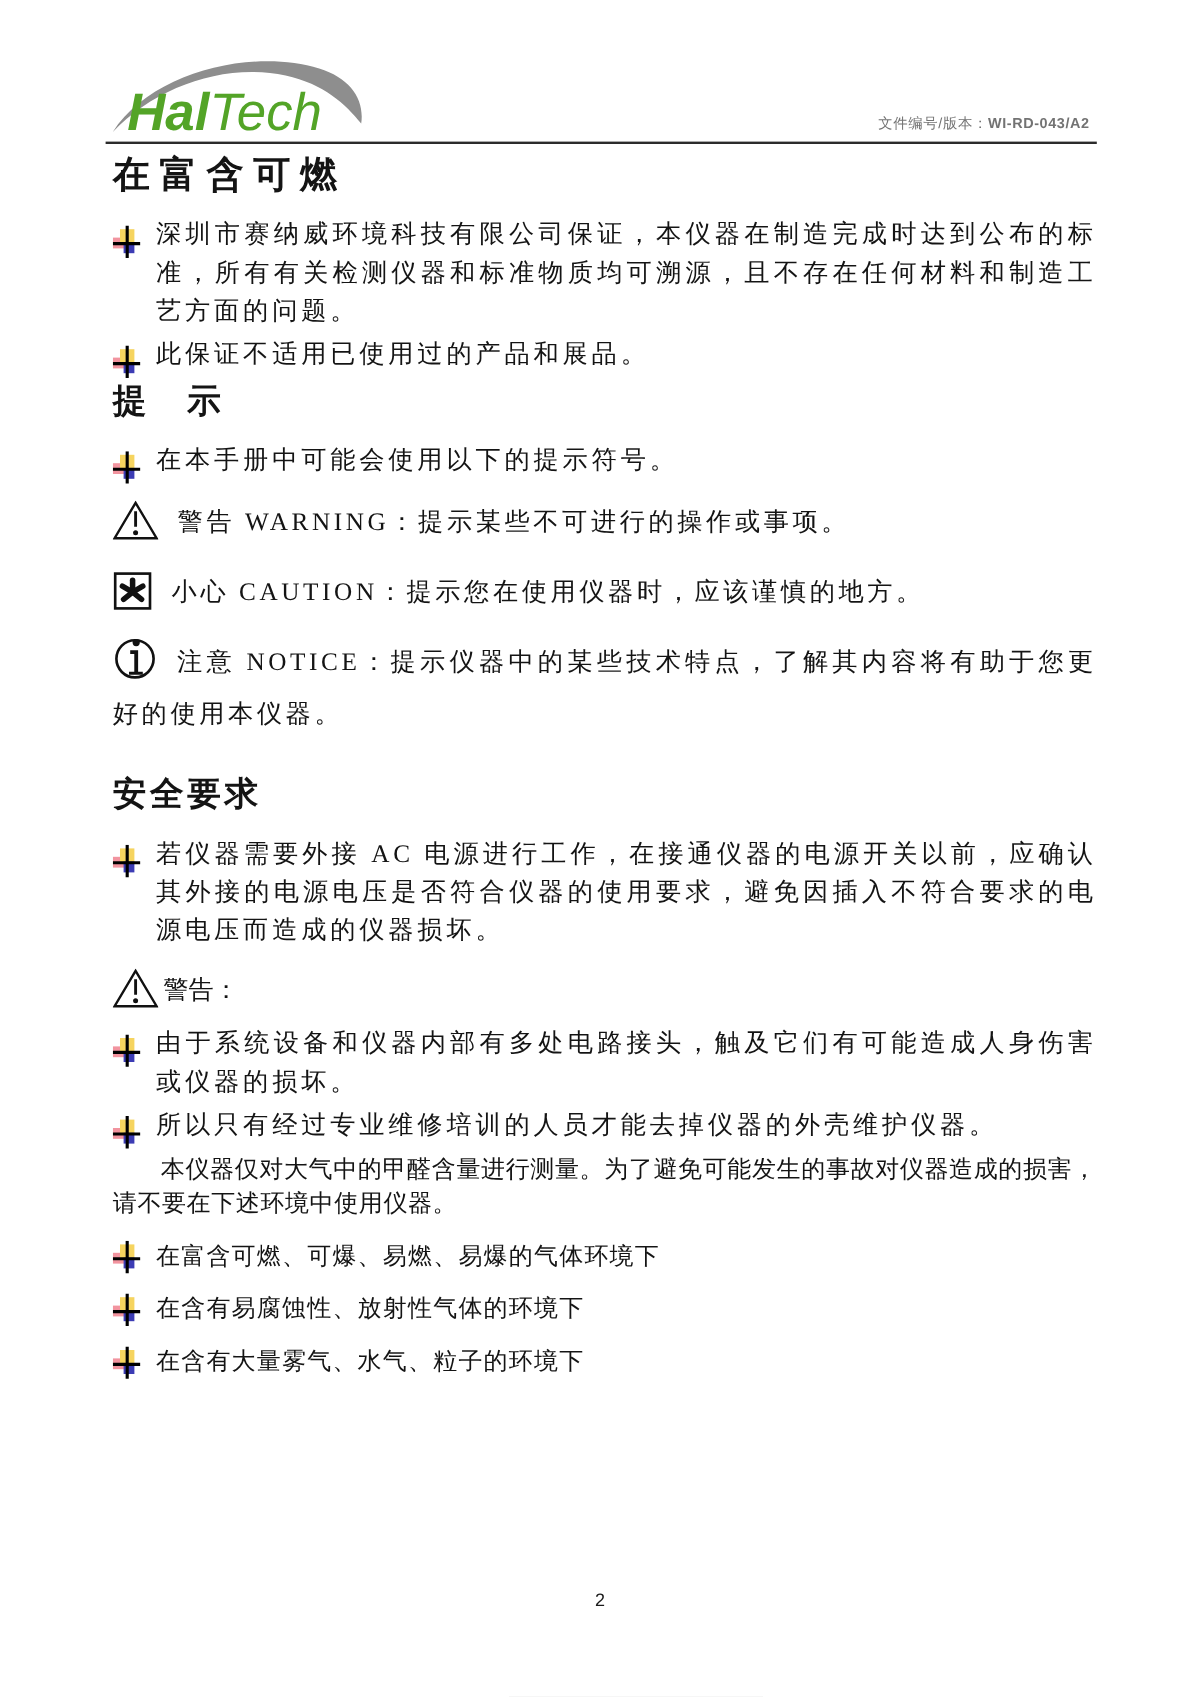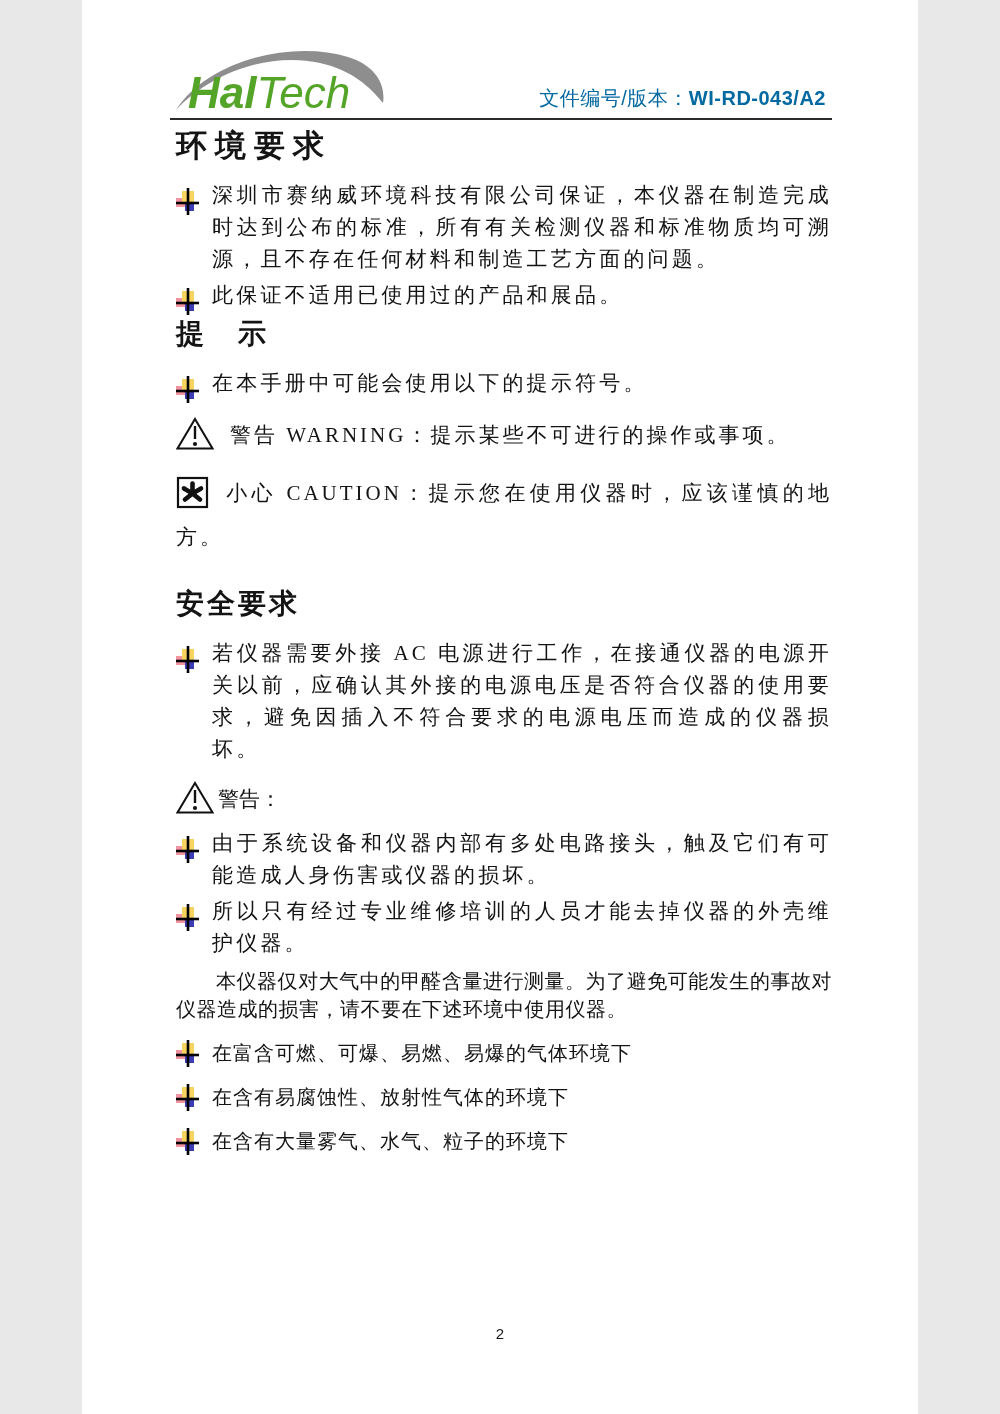--- a/index.html
+++ b/index.html
@@ -1,26 +1,26 @@
 <!DOCTYPE html>
 <html><head>
 <meta charset="utf-8">
 <style>
   html,body{margin:0;padding:0;background:#e8e8e8;}
   .page{
-    width:836px;height:1414px;margin:0 auto;background:#ffffff;
+    width:1000px;height:1414px;margin:0 auto;background:#ffffff;
     position:relative;overflow:hidden;color:#141414;
     font-family:"Liberation Sans",sans-serif;
   }
   .content{padding:0 86px 0 94px;}
 
   
   .hdr{position:relative;height:118px;border-bottom:2px solid #2b2b2b;margin-left:-6px;padding-left:6px;}
   .hdr .logo{position:absolute;left:2px;top:50px;}
-  .doc-number{position:absolute;right:6px;bottom:6px;font-size:20px;letter-spacing:.5px;color:#0369a1;margin-top:26px;}
+  .doc-number{position:absolute;right:6px;bottom:6px;font-size:12px;letter-spacing:.5px;color:#737373;margin-top:26px;}
   .doc-number .val{font-weight:700;font-family:"Liberation Sans",sans-serif;}
 
   
   .h-cert{font-family:"Liberation Serif",serif;font-weight:600;font-size:31px;
           letter-spacing:8px;margin:5px 0 12px;}
   .h-sec{font-family:"Liberation Sans",sans-serif;font-weight:700;font-size:28px;
          letter-spacing:3px;margin:26px 0 14px;}
   .h-tips{margin-top:3px;}
   .h-env{font-size:26px;margin-top:22px;}
 
@@ -79,21 +79,21 @@
           <text x="16" y="58" font-family="Liberation Sans, sans-serif" font-style="italic" font-size="44">
             <tspan font-weight="700" fill="#53a427">Hal</tspan><tspan font-weight="400" fill="#53a427">Tech</tspan>
           </text>
         </svg>
       </div>
       <div class="doc-number">
         <span>文件编号/版本：</span><span class="val">WI-RD-043/A2</span>
       </div>
     </div>
 
-    <h1 class="h-cert">环境要求</h1>
+    <h1 class="h-cert">在富含可燃</h1>
 
     <div class="para bullet-item">
       <svg class="bullet" width="23" height="28" viewBox="0 0 23 28">
           <use href="#bullet-def"></use>
         </svg>
       <span>深圳市赛纳威环境科技有限公司保证，本仪器在制造完成时达到公布的标准，所有有关检测仪器和标准物质均可溯源，且不存在任何材料和制造工艺方面的问题。</span>
     </div>
     <div class="para bullet-item">
       <svg class="bullet" width="23" height="28" viewBox="0 0 23 28">
           <use href="#bullet-def"></use>
@@ -122,20 +122,28 @@
         <g stroke="#111" stroke-width="4.6" stroke-linecap="round">
           <line x1="16.5" y1="17.5" x2="16.5" y2="7.5"></line>
           <line x1="16.5" y1="17.5" x2="25" y2="12.5"></line>
           <line x1="16.5" y1="17.5" x2="8" y2="12.5"></line>
           <line x1="16.5" y1="17.5" x2="9" y2="23.5"></line>
           <line x1="16.5" y1="17.5" x2="24" y2="23.5"></line>
         </g>
       </svg><span>小心 CAUTION：提示您在使用仪器时，应该谨慎的地方。</span>
     </div>
 
+    <div class="notice-row">
+      <svg class="nicon inline-svg" width="37" height="37" viewBox="0 0 37 37">
+        <circle cx="18.5" cy="19" r="15.5" fill="none" stroke="#111" stroke-width="2.2"></circle>
+        <circle cx="19.5" cy="5.5" r="3" fill="#111"></circle>
+        <path d="M14.5 13.5 L19.5 13.5 L19.5 30" fill="none" stroke="#111" stroke-width="3.2"></path>
+        <line x1="13.5" y1="31" x2="25" y2="31" stroke="#111" stroke-width="2.6"></line>
+      </svg><span>注意 NOTICE：提示仪器中的某些技术特点，了解其内容将有助于您更好的使用本仪器。</span>
+    </div>
 
     <h2 class="h-sec">安全要求</h2>
 
     <div class="para bullet-item">
       <svg class="bullet" width="23" height="28" viewBox="0 0 23 28">
           <use href="#bullet-def"></use>
         </svg>
       <span>若仪器需要外接 AC 电源进行工作，在接通仪器的电源开关以前，应确认其外接的电源电压是否符合仪器的使用要求，避免因插入不符合要求的电源电压而造成的仪器损坏。</span>
     </div>
 

